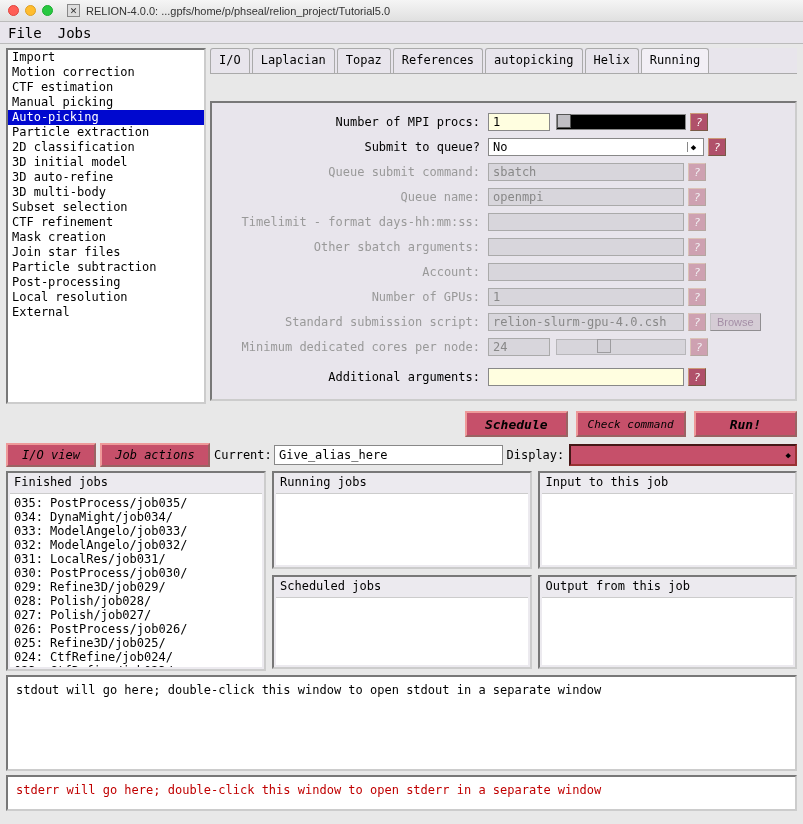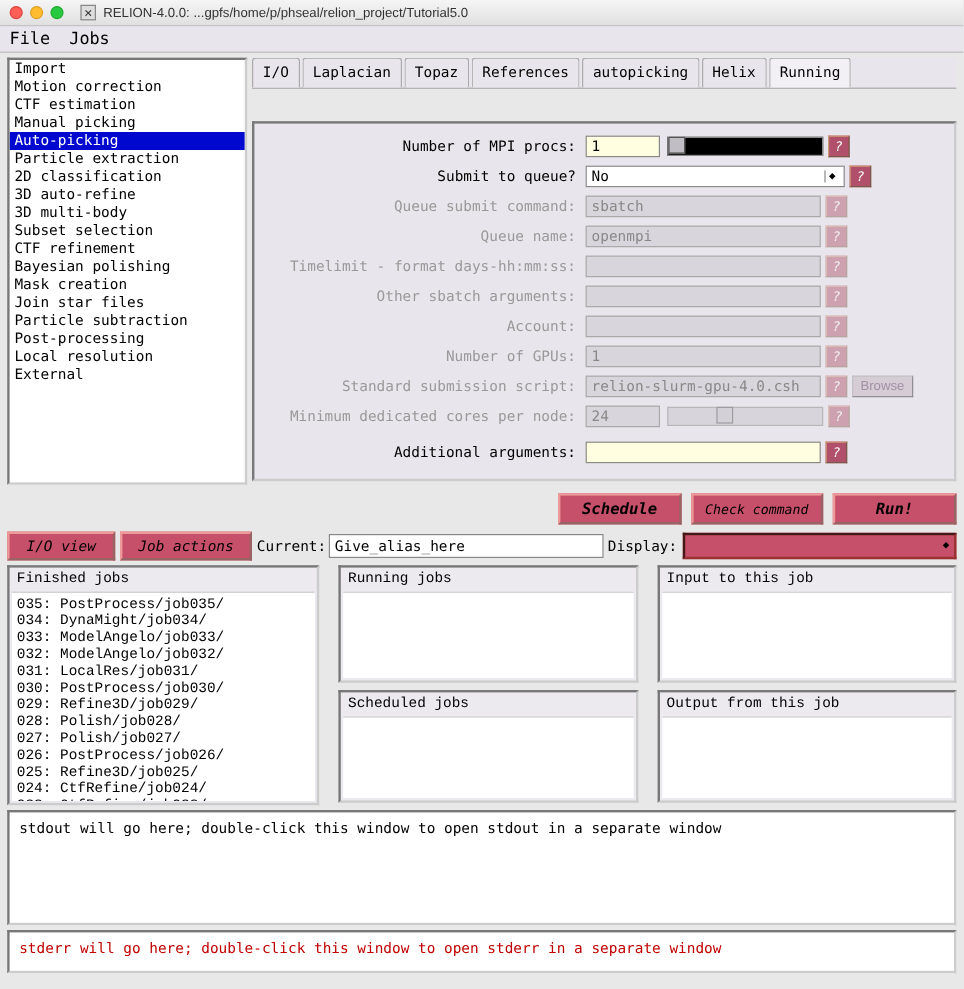--- a/index.html
+++ b/index.html
@@ -132,21 +132,21 @@
   height: 24px;
   background: #c6506a;
   border: 2px outset #e99;
   font-family: inherit;
   font-size: 12px;
   font-style: italic;
 }
 .midin { height:20px; border:1px solid #888; padding:0 4px; font-family:inherit; font-size:12px; background:#fff;}
 .dispcombo { background:#c6506a; border:2px inset #933; height:22px; display:flex; align-items:center; justify-content:flex-end; padding:0 4px;}
 .bottom { padding: 0 6px 6px 6px; display:flex; flex-direction:column; gap:4px; }
-.triple { display:grid; grid-template-columns: 260px 1fr 1fr; gap:16px;font-family:Liberation Mono, monospace; }
+.triple { display:grid; grid-template-columns: 260px 1fr 1fr; gap:6px; }
 .panel { border:2px inset #ccc; background:#eceaef; }
 .panel .hdr { padding:2px 6px; font-size:12px; }
 .panel .body { border-top:1px solid #ccc; background:#fff; margin:2px; height:60px; overflow:auto; font-size:12px; line-height:14px; padding:2px 4px;}
 .finished .body { height: 174px; }
 .running .body, .input .body { height: 72px; }
 .sched .body, .output .body { height: 68px; }
 .twostack { display:flex; flex-direction:column; gap:6px; }
 .stdout, .stderr {
   border: 2px inset #ccc;
   background: #fff;
@@ -176,25 +176,25 @@
 
 <div class="main">
   <div class="jobtypes" id="jobtypes">
       <div>Import</div>
       <div>Motion correction</div>
       <div>CTF estimation</div>
       <div>Manual picking</div>
       <div class="sel">Auto-picking</div>
       <div>Particle extraction</div>
       <div>2D classification</div>
+      <div>3D initial model</div>
       <div>3D auto-refine</div>
       <div>3D multi-body</div>
       <div>Subset selection</div>
       <div>CTF refinement</div>
-      <div>Bayesian polishing</div>
       <div>Mask creation</div>
       <div>Join star files</div>
       <div>Particle subtraction</div>
       <div>Post-processing</div>
       <div>Local resolution</div>
       <div>External</div>
     </div>
 
   <div class="rightpane">
     <div class="tabs" id="tabs">

